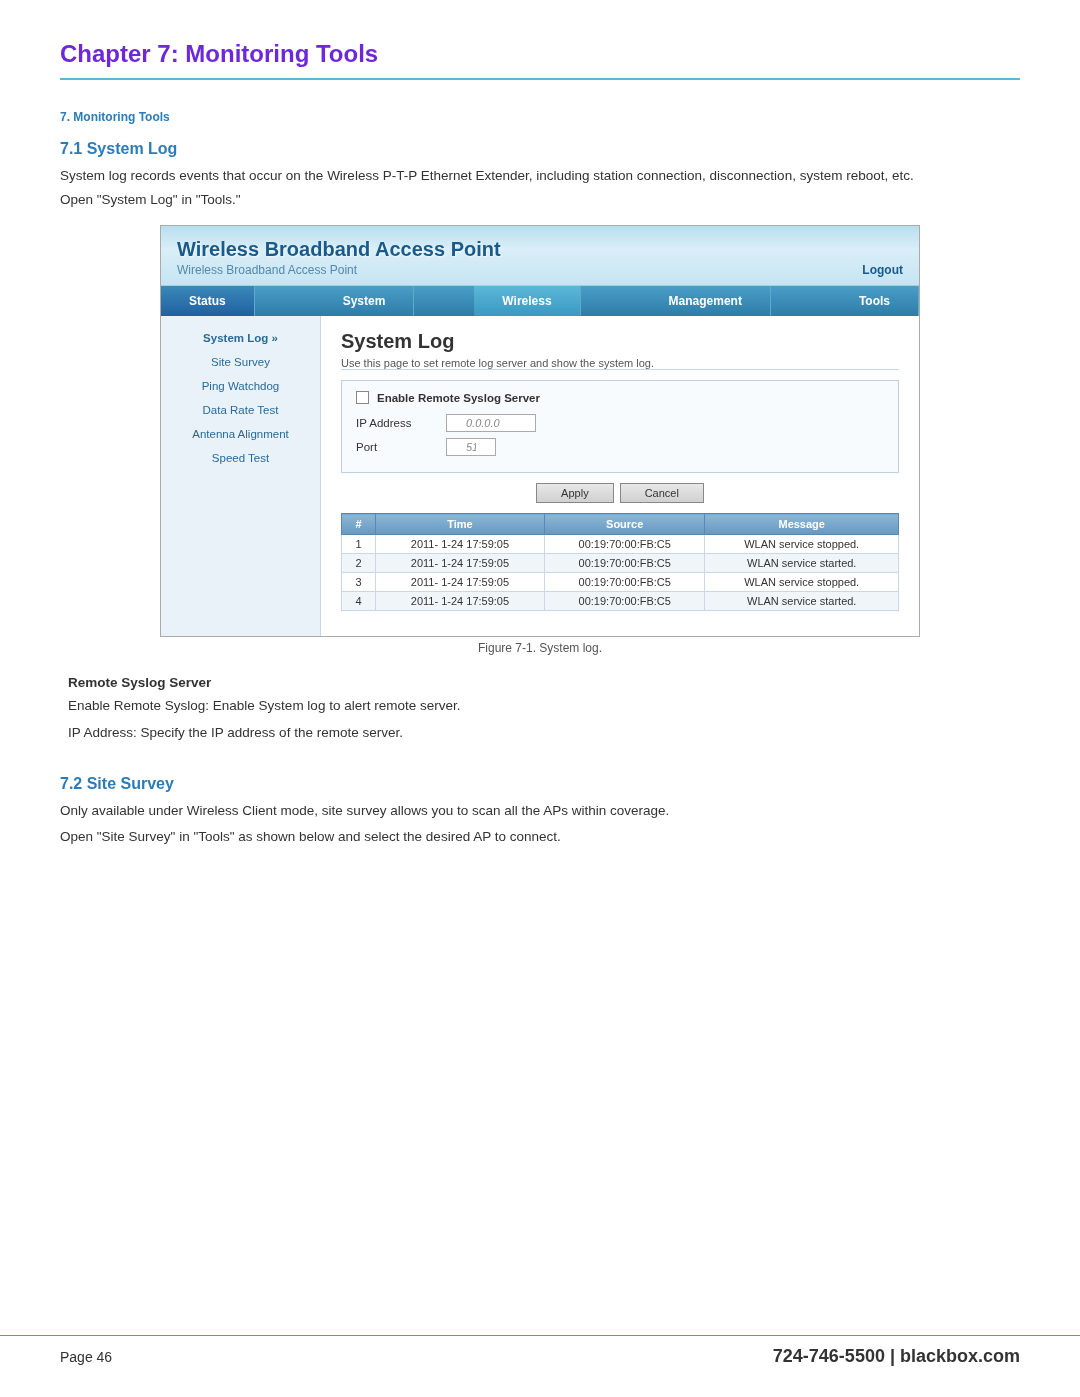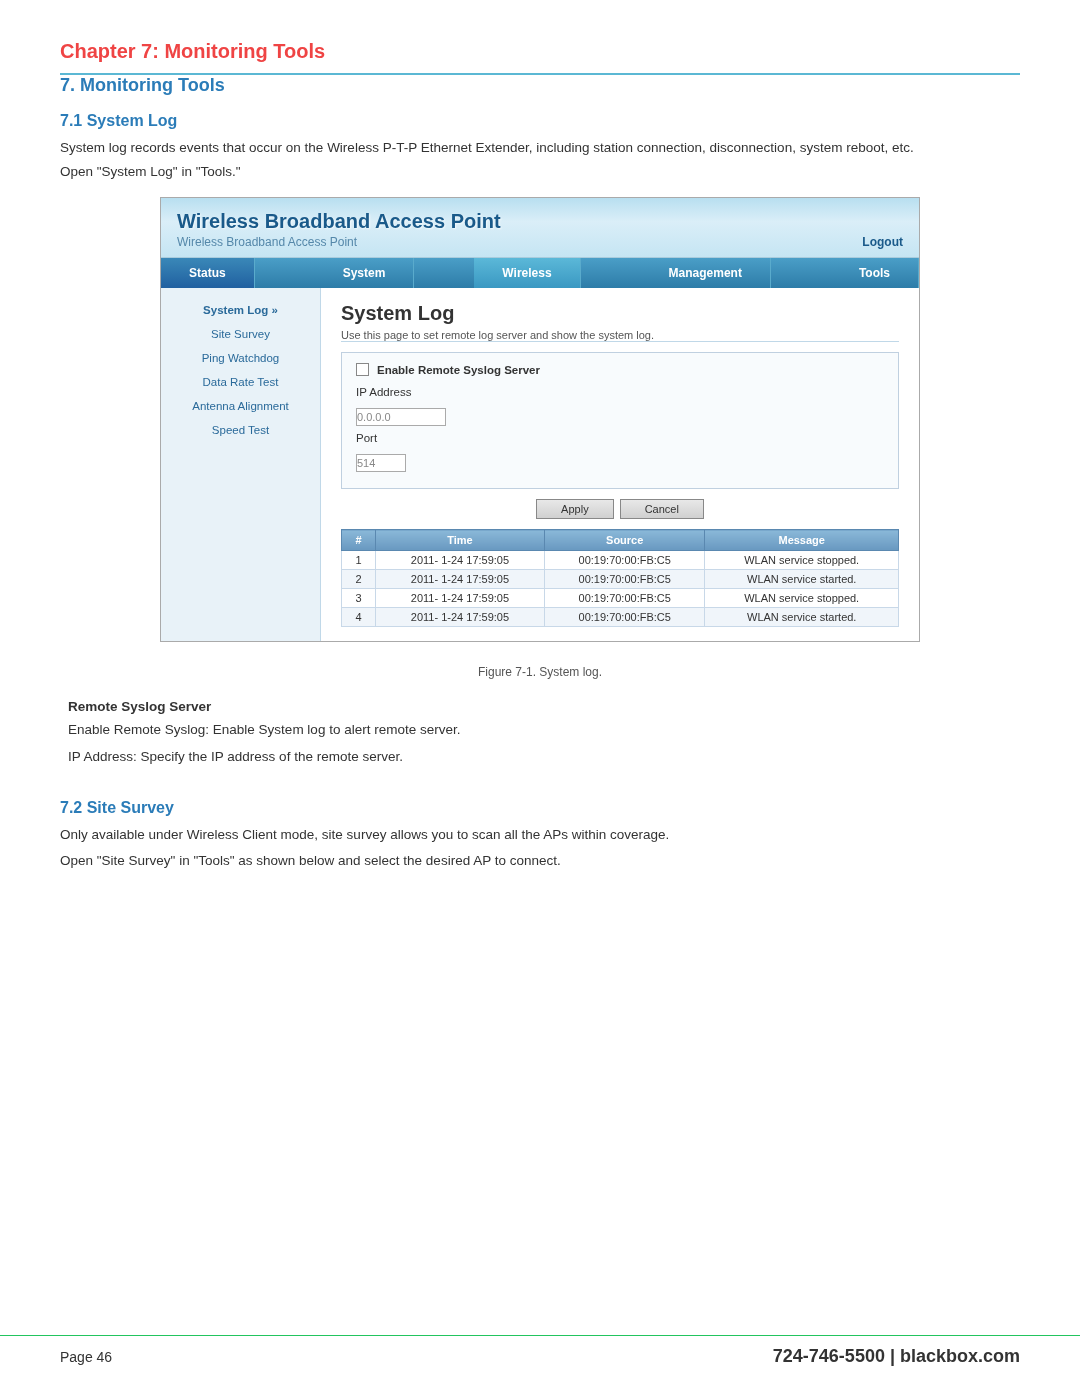--- a/index.html
+++ b/index.html
@@ -8,29 +8,30 @@
       font-size: 14px;
       background: #fff;
       color: #333;
       width: 1080px;
       min-height: 1397px;
       padding: 40px 60px 40px 60px;
     }
 
     
     .chapter-title {
-      font-size: 20px;
-      font-weight: bold;
-      color: #ef4444;
+      font-size: 24px;
+      font-weight: bold;
+      color: #6d28d9;
       border-bottom: 2px solid #5bb8d4;
       padding-bottom: 10px;
+      margin-bottom: 30px;
     }
 
     .section-title {
-      font-size: 18px;
+      font-size: 12px;
       font-weight: bold;
       color: #2b7cb8;
       margin-bottom: 12px;
     }
 
     .subsection-title {
       font-size: 16px;
       font-weight: bold;
       color: #2b7cb8;
       margin-bottom: 8px;
@@ -46,21 +47,21 @@
     .open-instruction {
       font-size: 13.5px;
       color: #333;
       margin-bottom: 18px;
     }
 
     
     .ui-screenshot {
       border: 1px solid #aaa;
       width: 760px;
-      margin: 0 auto 23px auto;
+      margin: 0 auto 4px auto;
       background: #1d4ed8;
       font-size: 12px;
     }
 
     
     .ui-header {
       background: linear-gradient(180deg, #b8dff0 0%, #daeef8 40%, #c5e5f3 100%);
       padding: 12px 16px 8px 16px;
       display: flex;
       justify-content: space-between;
@@ -187,39 +188,39 @@
 
     .ui-checkbox {
       width: 13px;
       height: 13px;
       border: 1px solid #888;
       background: #fff;
     }
 
     .ui-field-row {
       display: flex;
-      align-items: flex-start;
+      align-items: center;
       gap: 10px;
       margin-bottom: 6px;
       font-size: 11.5px;
-      flex-direction: column;
     }
 
     .ui-field-label {
       width: 80px;
       color: #333;
     }
 
     .ui-field-input {
       border: 1px solid #aaa;
-      padding: 2px 0;
+      padding: 2px 19px;
       font-size: 11px;
       width: 90px;
       background: #fff;
       color: #888;
+      font-style: italic;
     }
 
     .ui-buttons {
       display: flex;
       gap: 6px;
       justify-content: center;
       margin: 10px 0;
     }
 
     .ui-btn {

